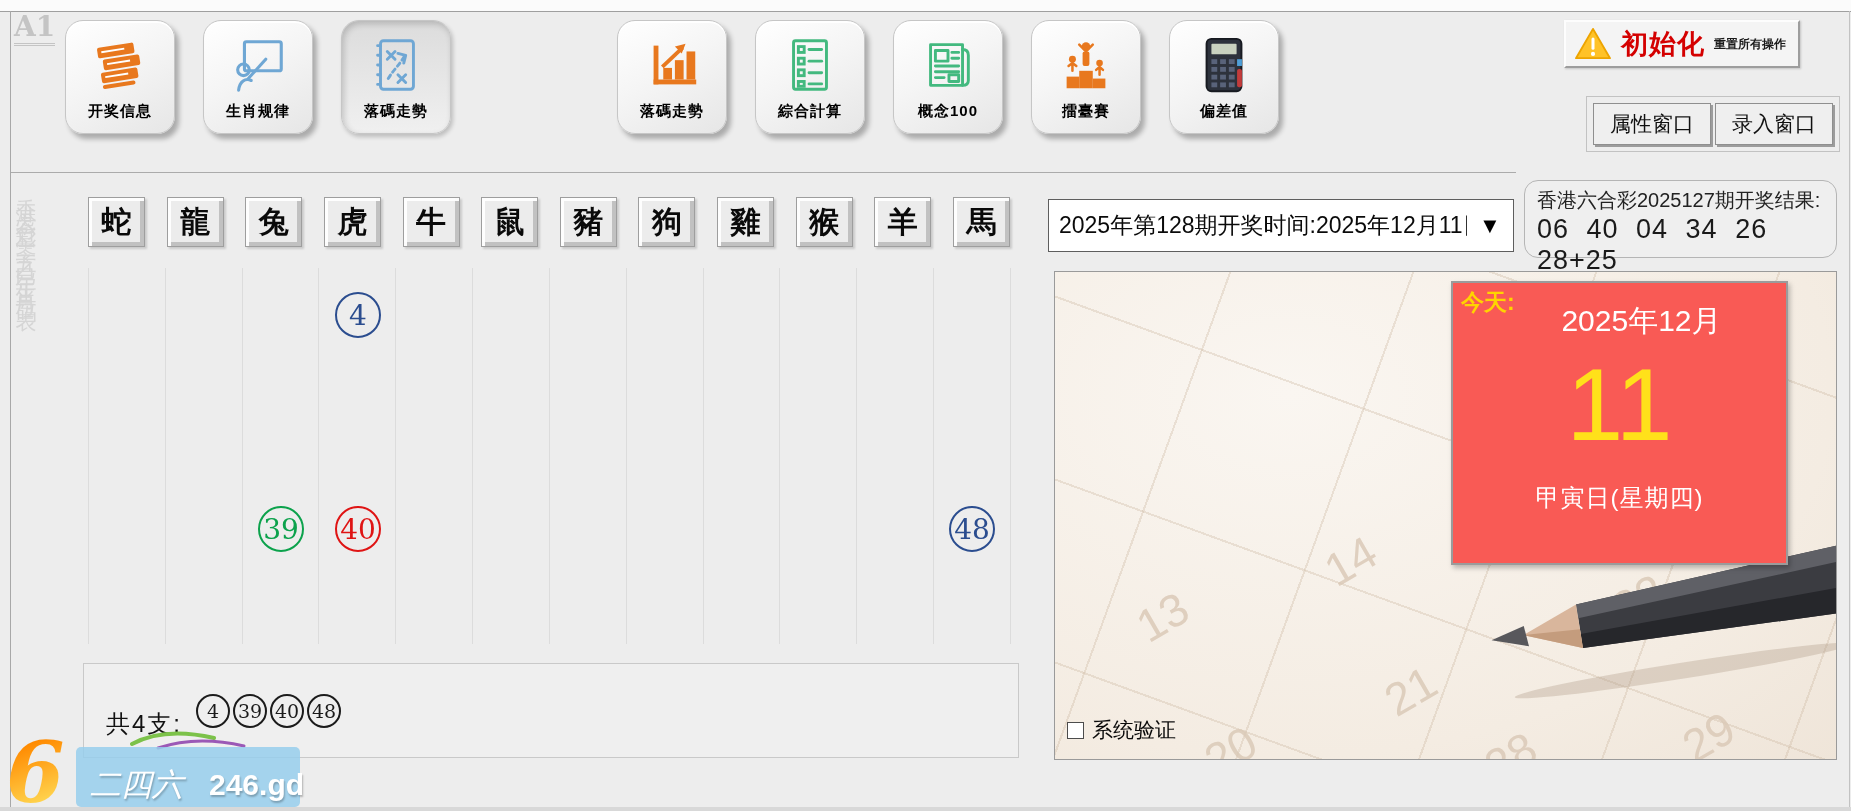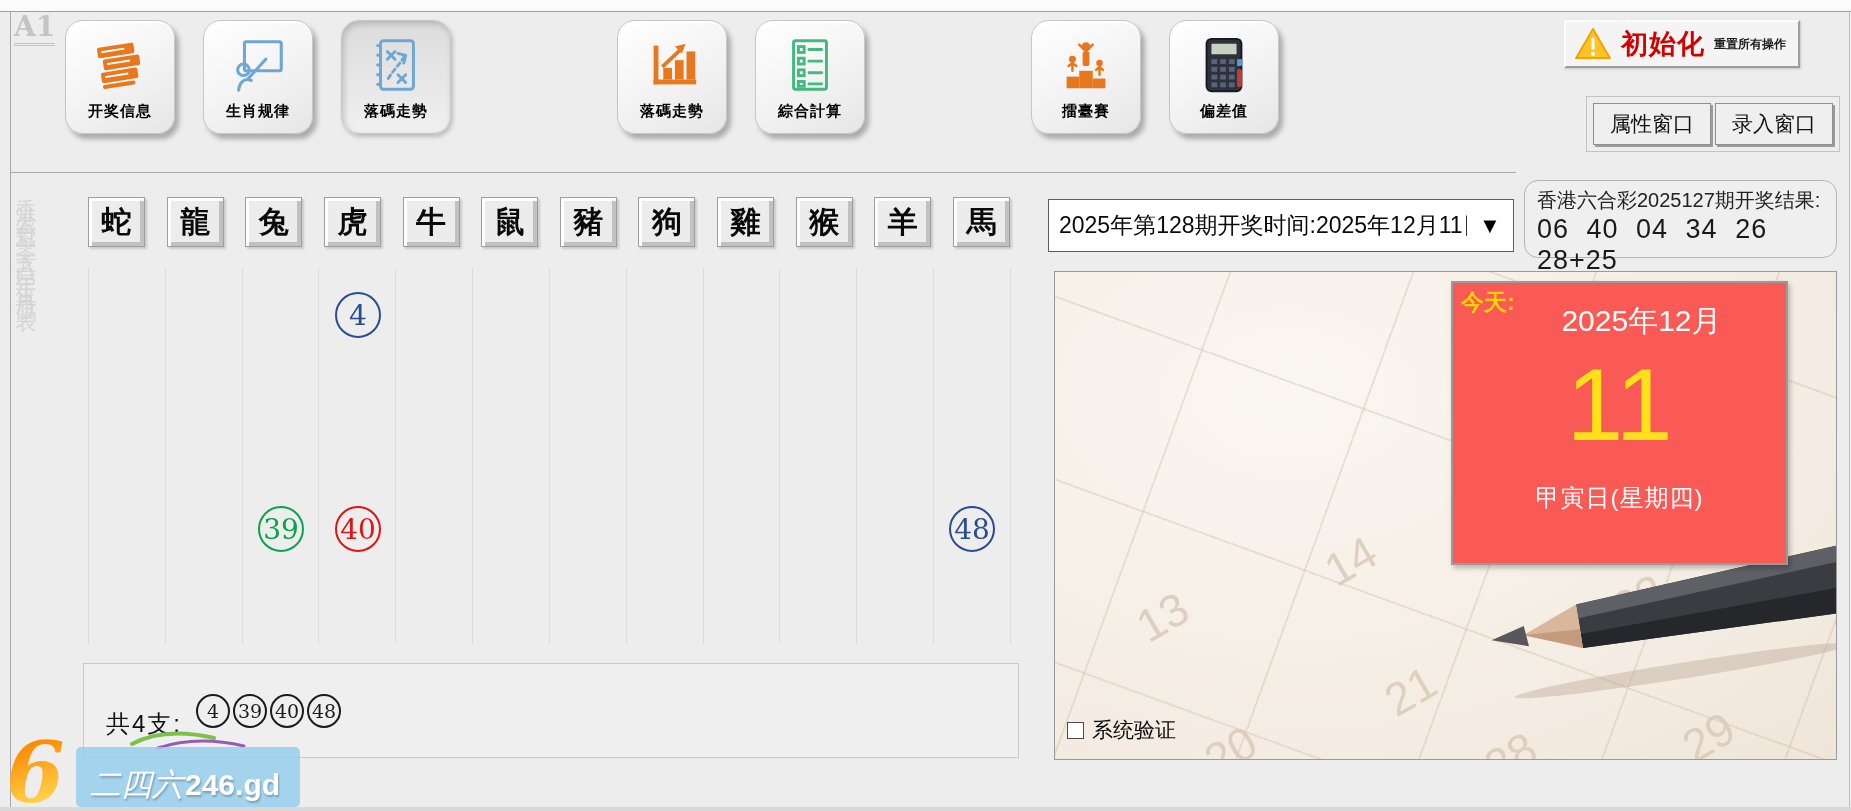--- a/index.html
+++ b/index.html
@@ -82,21 +82,21 @@
   .syscheck{position:absolute;left:12px;top:444px;display:flex;align-items:center;gap:8px;cursor:pointer;}
   .syscheck .box{width:15px;height:15px;background:#fff;border:1px solid #4c4c4c;}
   .syscheck .sclabel{font-size:21px;color:#0a0a0a;text-align:center;}
   
   .footer{position:absolute;left:0;top:769px;width:100%;height:38px;background:#f9f4ee;
         display:flex;align-items:center;}
   .footer .disc{margin-left:302px;font-size:18px;color:#a8512e;letter-spacing:1px;}
   .bottom-strip{position:absolute;left:0;top:807px;width:100%;height:4px;background:#d8d8d8;}
   
   .wm-box{position:absolute;left:76px;top:747px;width:224px;height:60px;border-radius:5px;
-        background:rgba(150,206,236,.85);display:flex;align-items:center;padding:16px 10px 0 14px;box-sizing:border-box;gap:2px;}
+        background:rgba(150,206,236,.85);display:flex;align-items:center;padding:16px 10px 0 14px;box-sizing:border-box;gap:26px;}
   .wm-script{font-size:31px;font-style:italic;color:#fff;text-shadow:1px 2px 2px rgba(0,0,0,.25);white-space:nowrap;}
   .wm-domain{font-size:30px;font-weight:700;color:#fff;text-shadow:1px 2px 2px rgba(0,0,0,.25);}
   .wm-six{position:absolute;left:6px;top:731px;font-family:"DejaVu Serif",serif;font-style:italic;font-weight:900;
         font-size:84px;line-height:1;background:linear-gradient(160deg,#ff8a00 20%,#ffd34d 80%);
         -webkit-background-clip:text;background-clip:text;color:transparent;}
   .wm-strokes{position:absolute;left:128px;top:728px;width:120px;height:24px;}
 </style>
 </head>
 <body>
 
@@ -168,20 +168,32 @@
           <path d="M31 16 h13"></path>
         <rect x="20" y="25" width="6" height="6"></rect>
           <path d="M31 28 h13"></path>
         <rect x="20" y="37" width="6" height="6"></rect>
           <path d="M31 40 h13"></path>
         <rect x="20" y="49" width="6" height="5"></rect>
           <path d="M31 51.5 h13"></path>
       </g>
     </svg>
     <span class="lbl">綜合計算</span>
+  </div>
+  <div class="tbtn" style="left:893px">
+    <svg viewBox="0 0 64 64">
+      <g fill="none" stroke="#43b97f" stroke-width="3" stroke-linecap="round" stroke-linejoin="round">
+        <path d="M14 11 h33 v42 h-33 z"></path>
+        <path d="M47 16 c4 0 6 2 6 6 v26 c0 4 -3 5 -6 5"></path>
+        <rect x="19" y="17" width="13" height="11"></rect>
+        <path d="M36 19 h7 M36 25 h7 M19 33 h24 M19 39 h24 M19 45 h9"></path>
+        <rect x="33" y="42" width="10" height="7"></rect>
+      </g>
+    </svg>
+    <span class="lbl">概念100</span>
   </div>
   <div class="tbtn" style="left:1031px">
     <svg viewBox="0 0 64 64">
       <g fill="#e8781e" stroke="#e8781e" stroke-width="2.6" stroke-linecap="round">
         <rect x="12" y="44" width="13" height="12" stroke="none"></rect>
         <rect x="25" y="38" width="14" height="18" stroke="none"></rect>
         <rect x="39" y="46" width="13" height="10" stroke="none"></rect>
         <circle cx="32" cy="13" r="4.5" stroke="none"></circle>
         <path d="M32 18 l-7 -7 M32 18 l7 -7" fill="none"></path>
         <rect x="28.5" y="18" width="7" height="15" rx="2" stroke="none"></rect>

